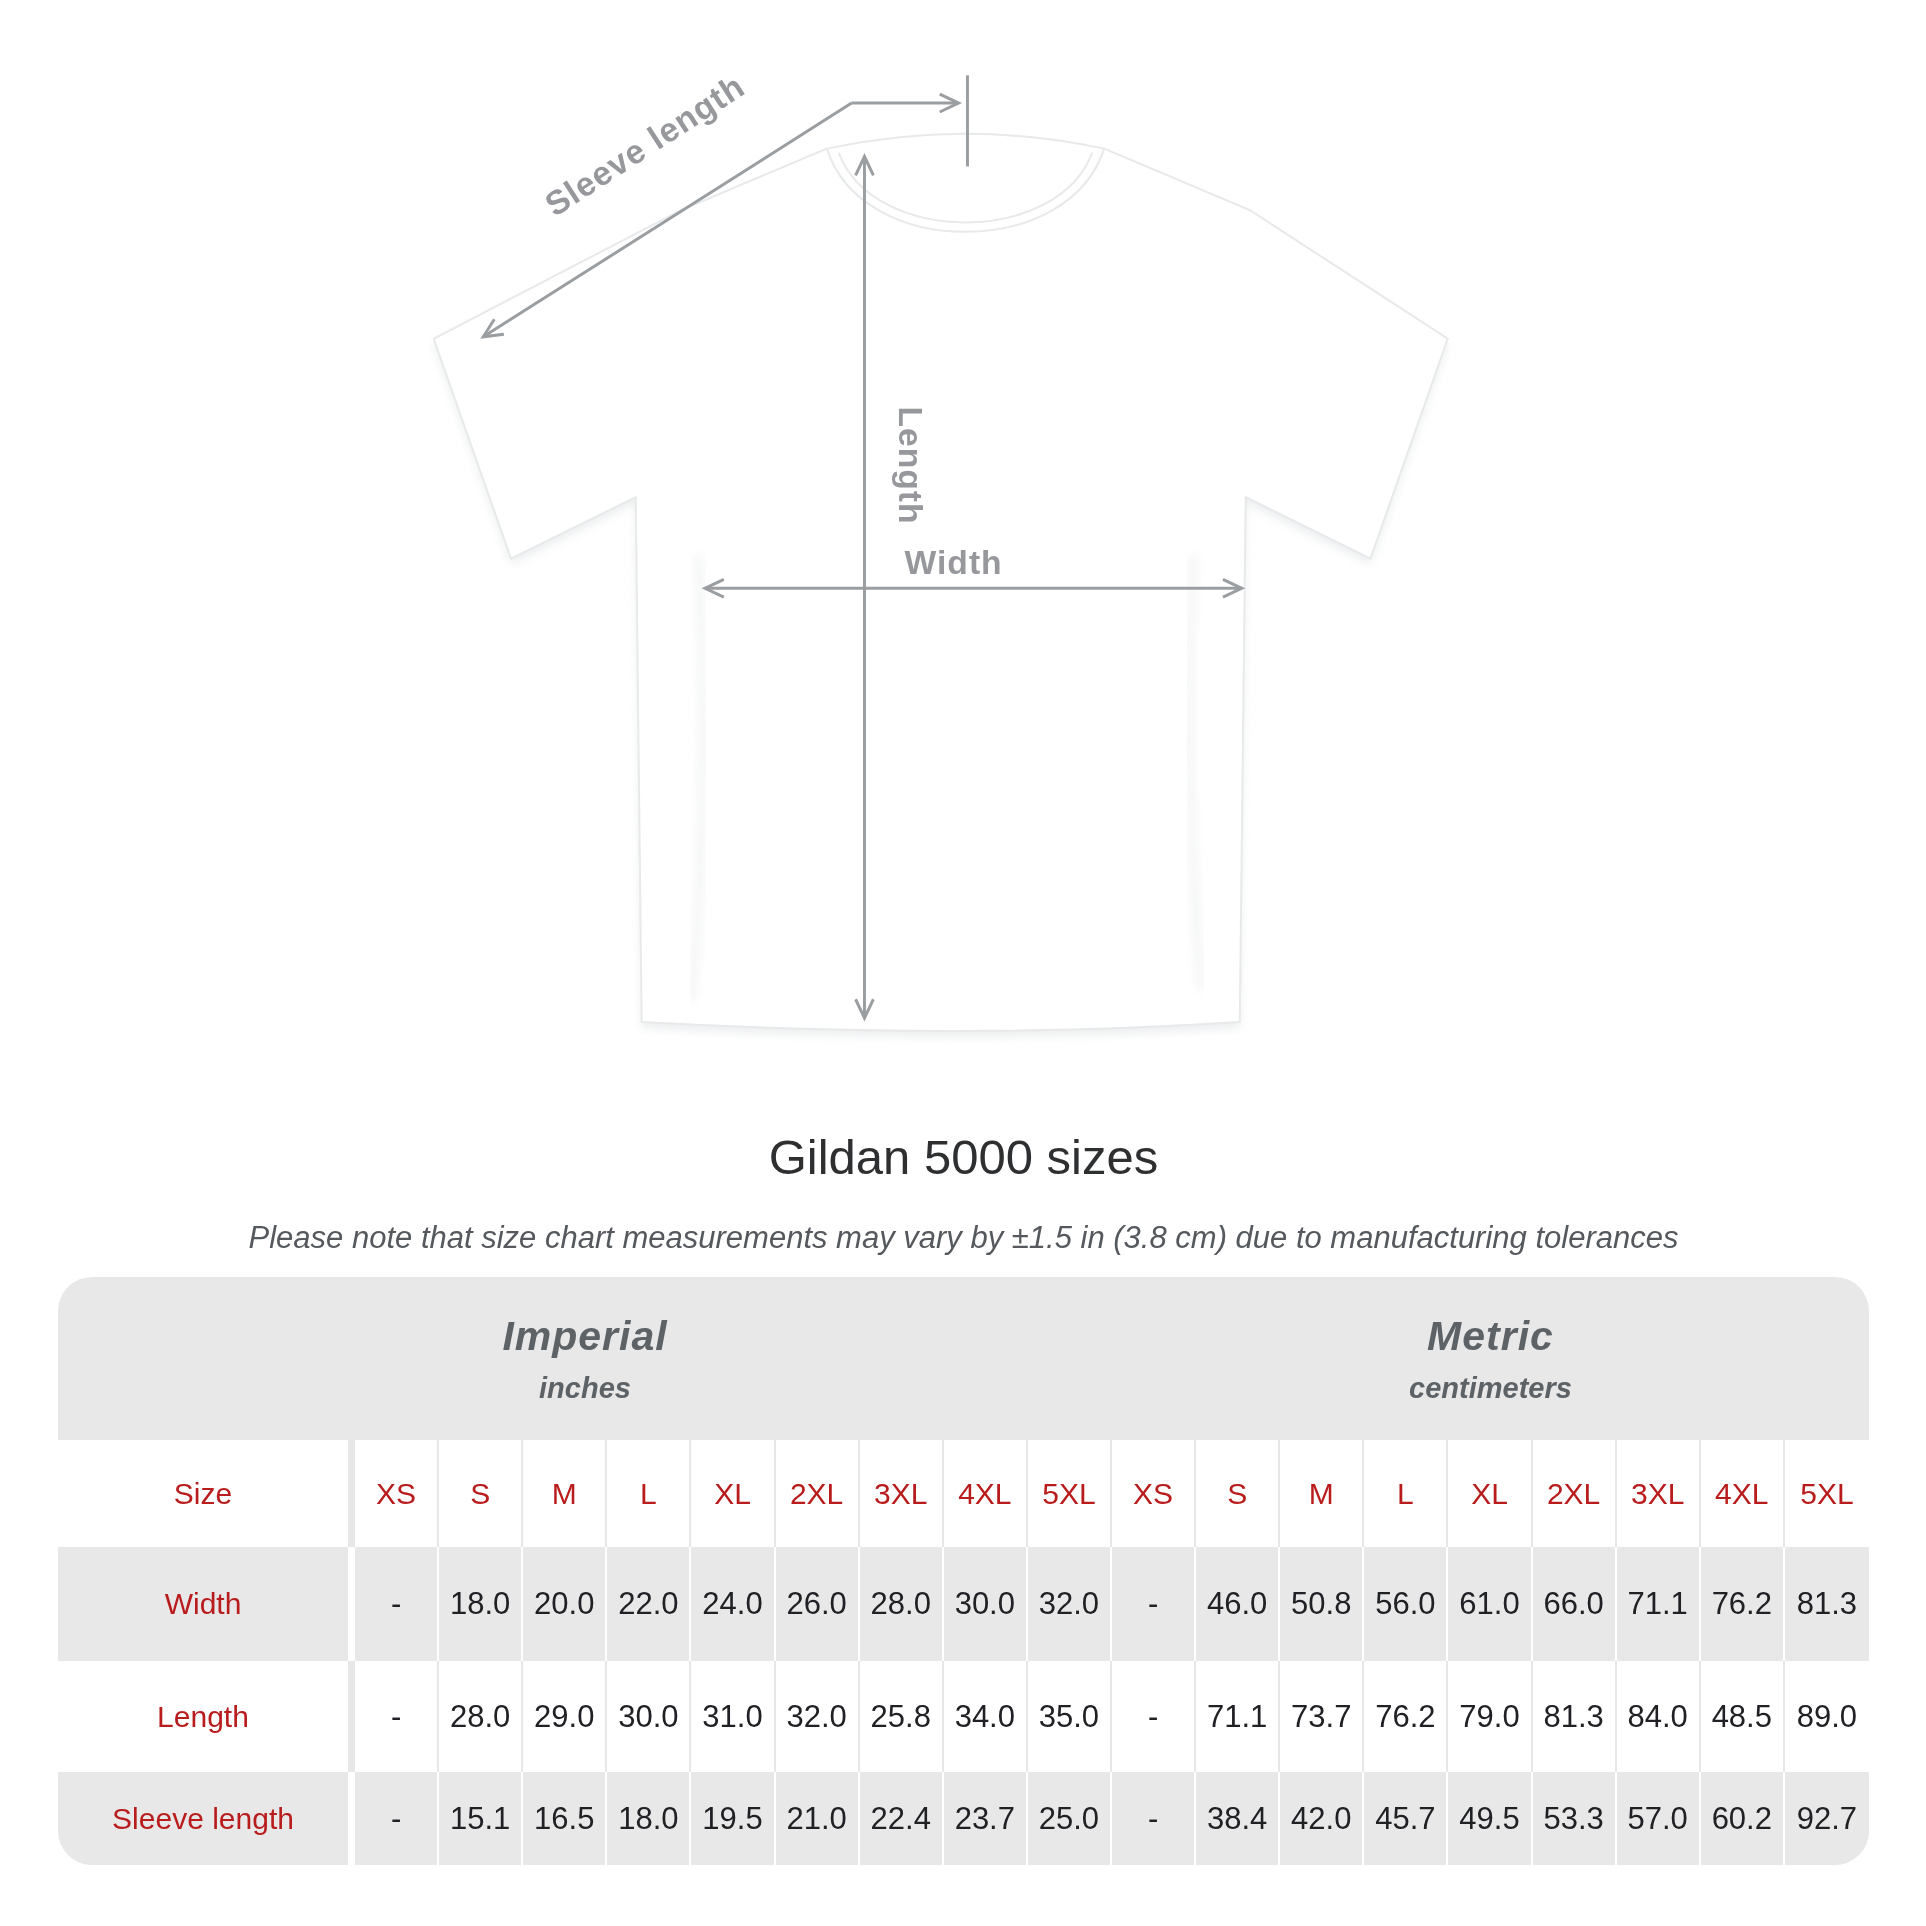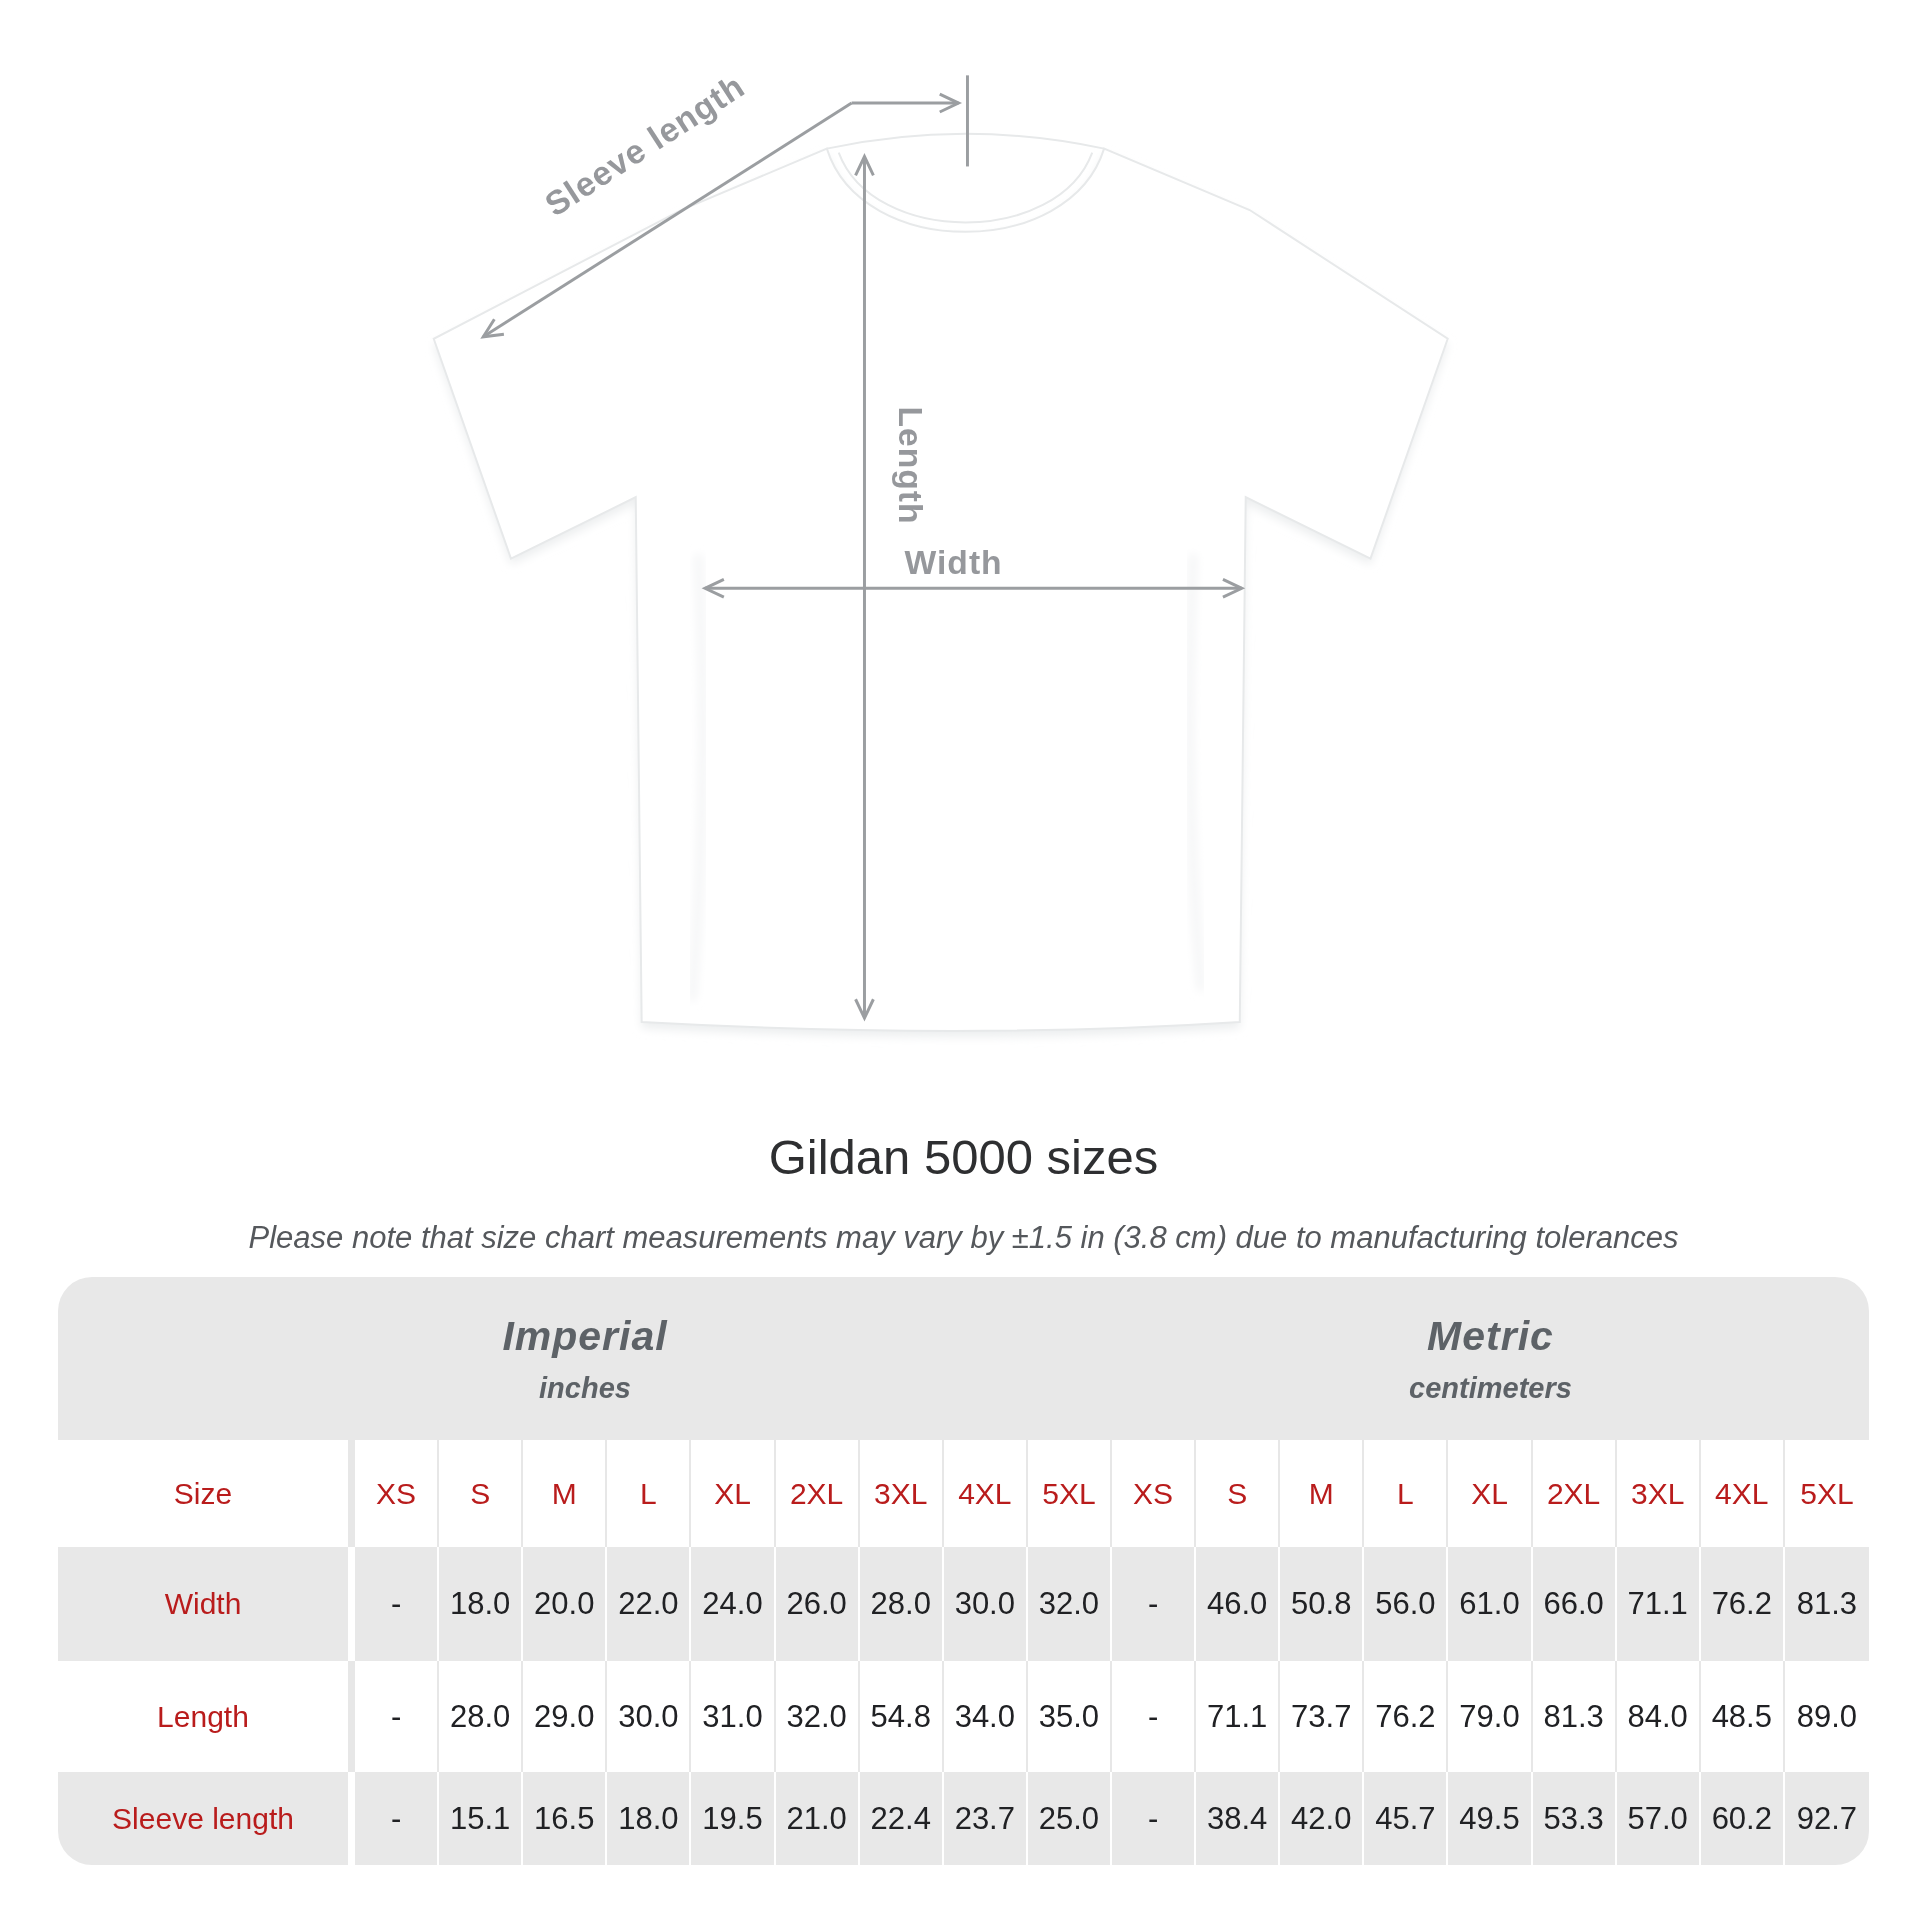--- a/index.html
+++ b/index.html
@@ -164,21 +164,21 @@
       </tr>
 
       <tr class="row-b">
         <td class="w lab hcell">Length</td>
         <td class="w val">-</td>
         <td class="w val">28.0</td>
         <td class="w val">29.0</td>
         <td class="w val">30.0</td>
         <td class="w val">31.0</td>
         <td class="w val">32.0</td>
-        <td class="w val">54.8</td>
+        <td class="w val">25.8</td>
         <td class="w val">34.0</td>
         <td class="w val">35.0</td>
         <td class="w val">-</td>
         <td class="w val">71.1</td>
         <td class="w val">73.7</td>
         <td class="w val">76.2</td>
         <td class="w val">79.0</td>
         <td class="w val">81.3</td>
         <td class="w val">84.0</td>
         <td class="w val">48.5</td>

